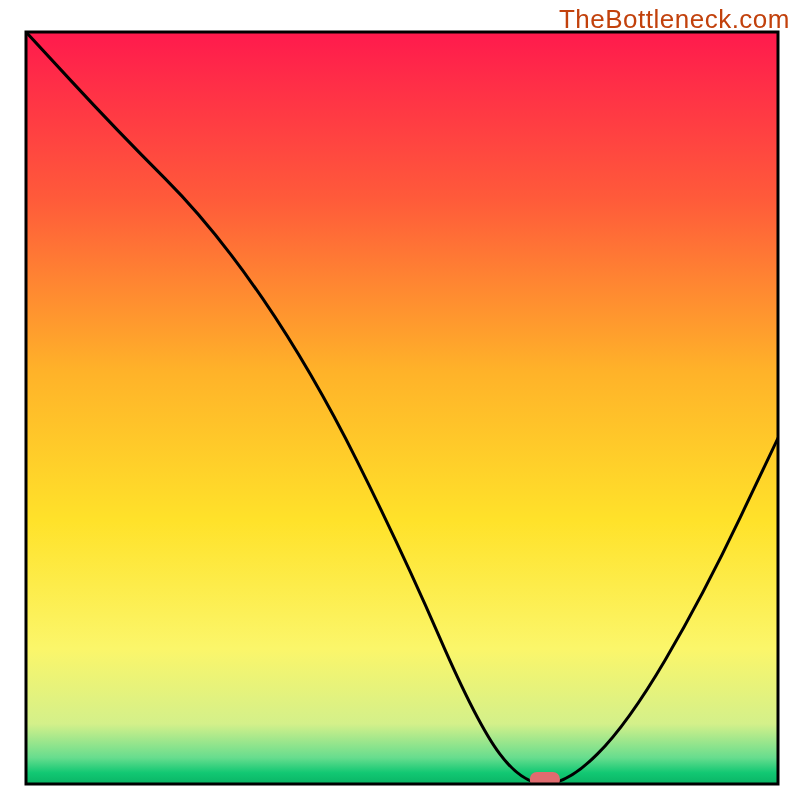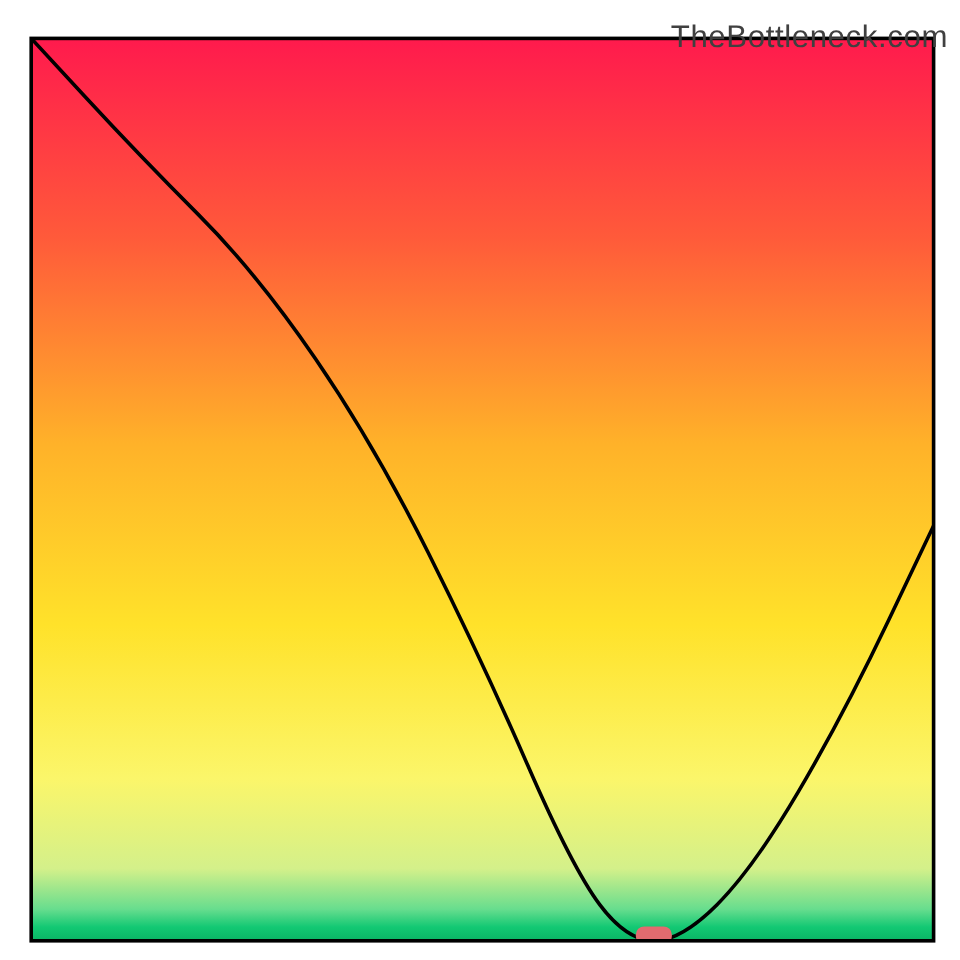--- a/index.html
+++ b/index.html
@@ -11,25 +11,25 @@
     background: #ffffff;
     font-family: Arial, Helvetica, sans-serif;
   }
   .wrap {
     position: relative;
     width: 800px;
     height: 800px;
   }
   .watermark {
     position: absolute;
-    top: 15px;
+    top: 4px;
     right: 10px;
     font-size: 26px;
     letter-spacing: 0.5px;
-    color: #404040;
+    color: #c2410c;
     font-weight: 500;
     user-select: none;
   }
   svg {
     display: block;
   }
 </style>
 </head>
 <body>
 

